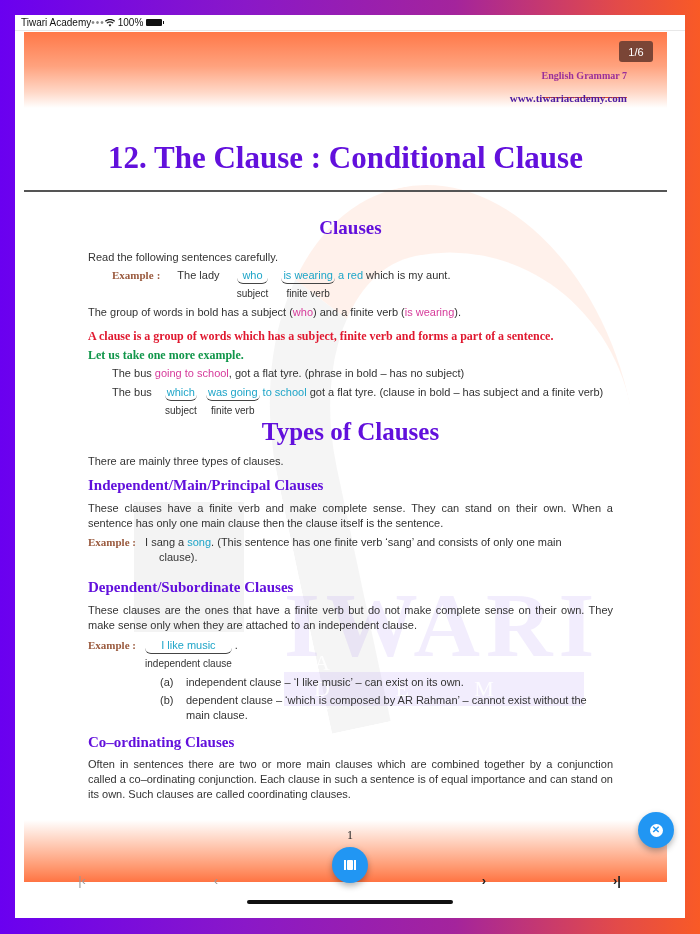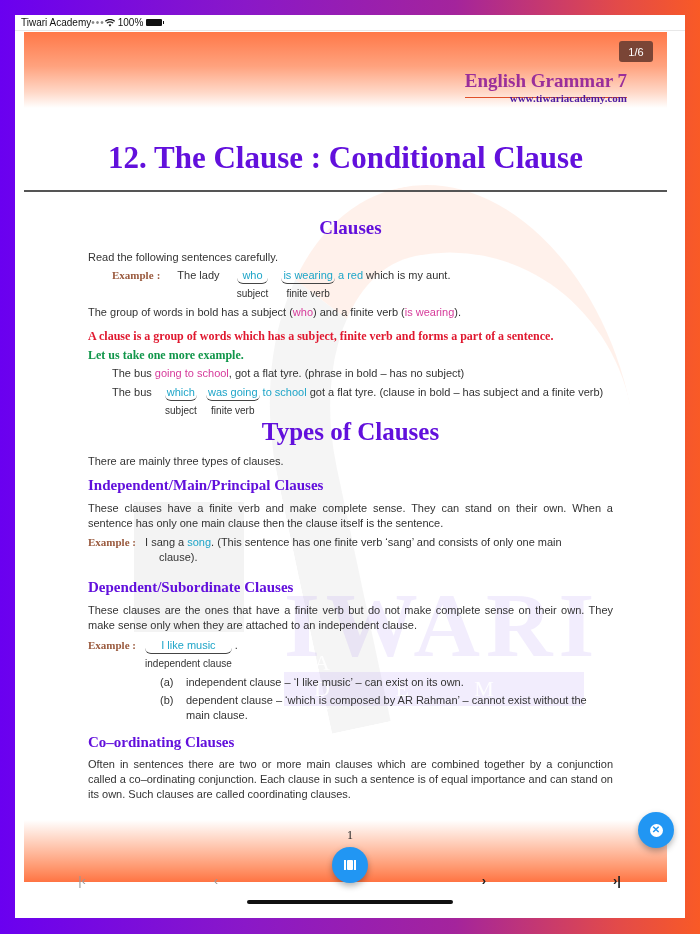--- a/index.html
+++ b/index.html
@@ -31,22 +31,22 @@
   .page-header {
     position: absolute; left: 0; top: 0; width: 643px; height: 76px;
     background: linear-gradient(180deg, #ff7848 0%, #ffa27e 45%, #ffd9c9 80%, #ffffff 100%);
   }
   .page-footer {
     position: absolute; left: 0; bottom: 0; width: 643px; height: 62px;
     background: linear-gradient(180deg, #ffffff 0%, #ffcab4 40%, #ff9a72 75%, #ff7443 100%);
   }
   .book-title {
     position: absolute; right: 40px; top: 38px;
-    font-family: "Liberation Serif", serif; font-weight: bold; font-size: 19px;
-    color: #9a2f9a; border-bottom: 1px solid #e0502a; padding-bottom: 5px;
+    font-family: "Liberation Serif", serif; font-weight: bold; font-size: 10px;
+    color: #9a2f9a; border-bottom: 1px solid #e0502a; padding-bottom: 16px;
   }
   .book-url {
     position: absolute; right: 40px; top: 60px;
     font-family: "Liberation Serif", serif; font-weight: bold; font-size: 11px; color: #4b1aa0;
   }
   .page-counter {
     position: absolute; right: 14px; top: 9px; width: 34px; height: 21px;
     background: #7a4536; color: #fff; font-size: 11px; border-radius: 3px;
     display: flex; align-items: center; justify-content: center;
   }

